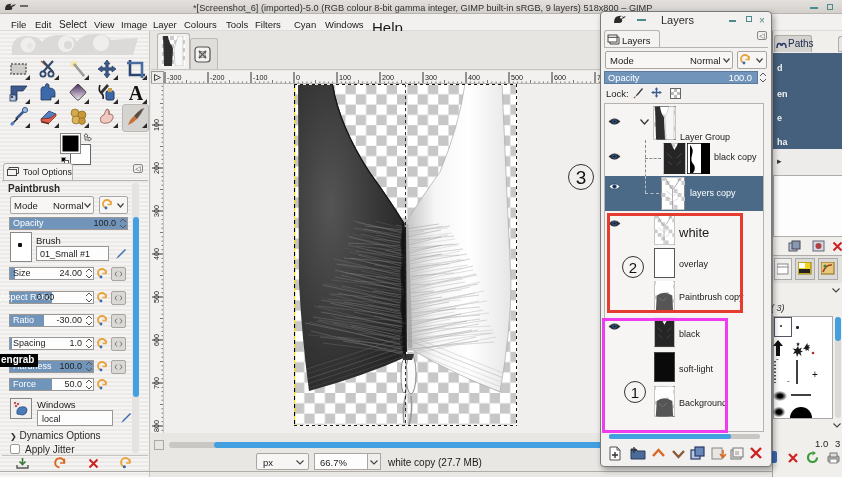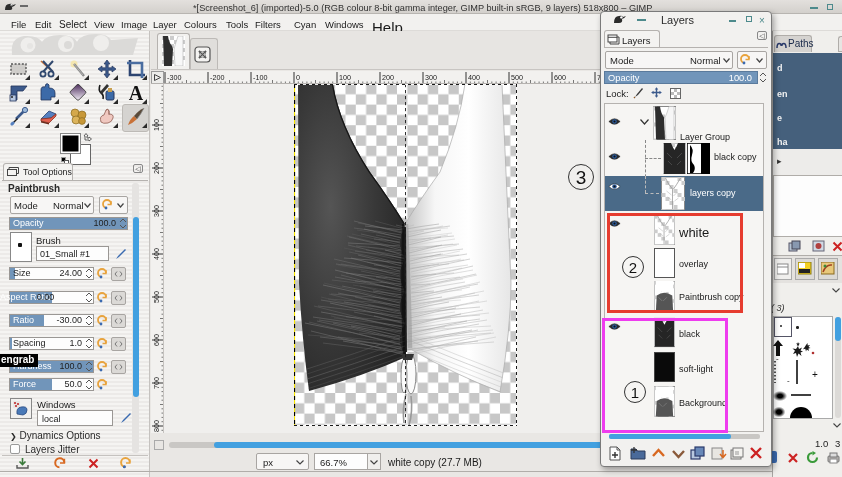--- a/index.html
+++ b/index.html
@@ -331,21 +331,21 @@
     <circle cx="3" cy="5" r="1.1" fill="#c03030"></circle>
     <path d="M4 13 Q3 7 8 6 Q14 5 14 9 Q14 13 10 14 Z" fill="#4a7ab8" stroke="#2a4a80" stroke-width="0.8"></path>
   </svg>
 <div class="abs" style="left:37px;top:399px;font-size:9.5px;color:#222;">Windows</div>
 <div class="abs" style="left:37px;top:410px;width:76px;height:16px;background:#fdfdfd;border:1px solid #9a9794;font-size:9px;color:#222;padding:2.5px 0 0 4px;">local</div>
 <svg class="abs" style="left:119px;top:412px" width="12" height="12">
     <path d="M11 1 L4 8 L2 11 L5 9 L12 2 Z" fill="#3a6ab0"></path>
   </svg>
 <div class="abs" style="left:10px;top:430px;font-size:10px;color:#2a2a2a;"><span style="font-size:8px;">❯</span>&nbsp;Dynamics Options</div>
 <div class="abs" style="left:10px;top:444px;width:10px;height:10px;background:#fdfdfd;border:1px solid #999;border-radius:2px;"></div>
-<div class="abs" style="left:25px;top:444px;font-size:10px;color:#2a2a2a;">Layers Jitter</div>
+<div class="abs" style="left:25px;top:444px;font-size:10px;color:#2a2a2a;">Apply Jitter</div>
 <div class="abs" style="left:2px;top:455px;width:146px;height:16px;border-top:1px solid #c5c2bf;"></div>
 <svg class="abs" style="left:16px;top:458px" width="13" height="11">
     <path d="M6.5 0 L6.5 6 M3.5 3.5 L6.5 6.5 L9.5 3.5" stroke="#3a7a3a" stroke-width="1.6" fill="none"></path>
     <path d="M1 7 L1 10 L12 10 L12 7" stroke="#555" stroke-width="1.4" fill="none"></path>
   </svg>
 <svg class="abs" style="left:54px;top:457px" width="12" height="12" viewBox="0 0 11 11">
     <path d="M9.5 5 A4.2 4.2 0 1 0 5 9.5" stroke="#d86820" stroke-width="1.8" fill="none"></path>
     <path d="M9.5 1.5 L9.5 5.5 L5.5 5.5" stroke="#d86820" stroke-width="1.5" fill="none"></path>
   </svg>
 <svg class="abs" style="left:88px;top:458px" width="11" height="11">

